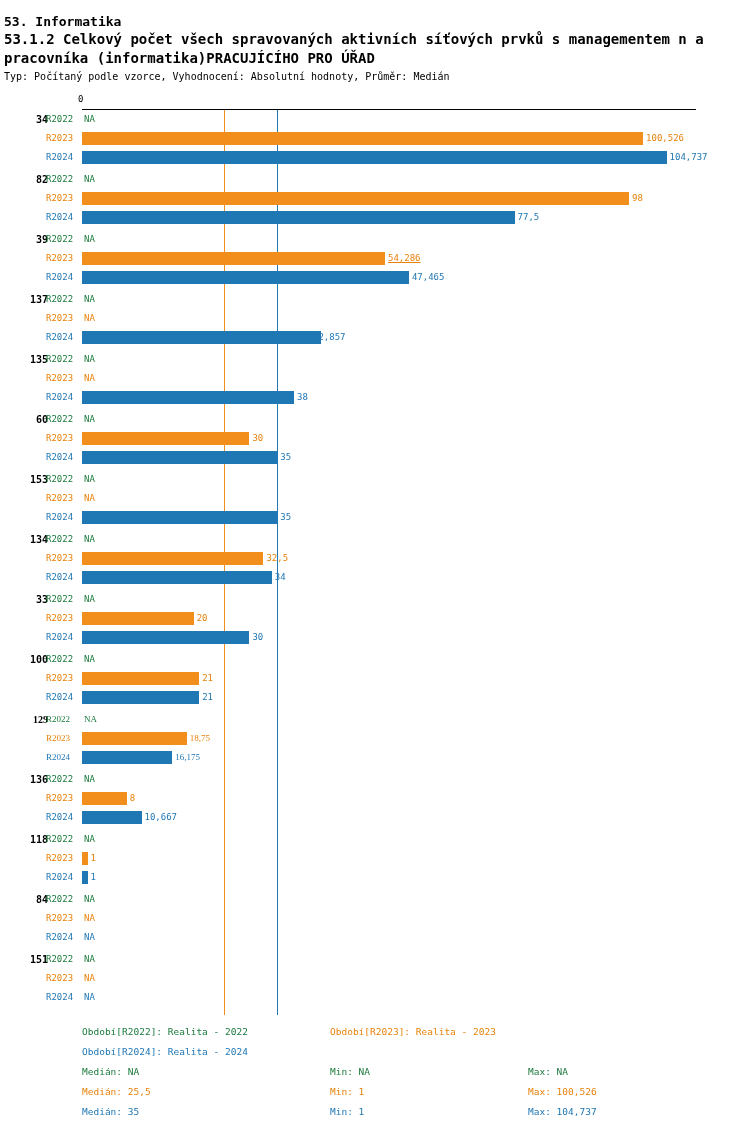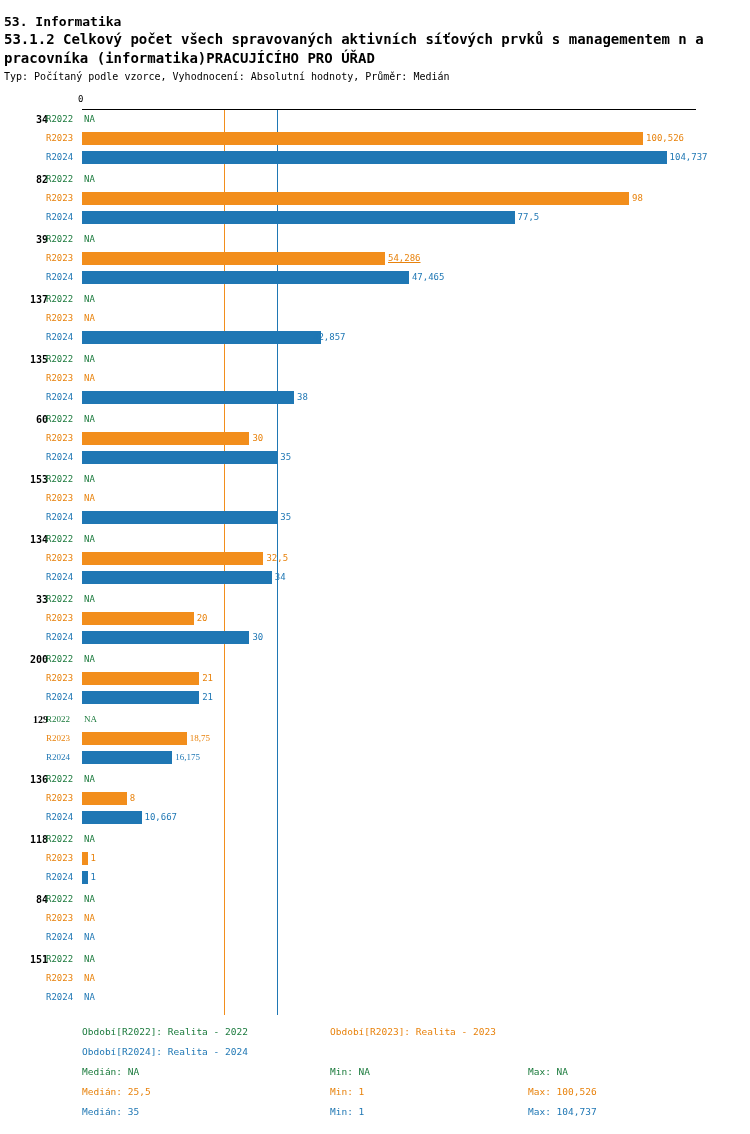--- a/index.html
+++ b/index.html
@@ -198,21 +198,21 @@
         <div class="bar b2023" style="width: 111.636px; background: rgb(242, 142, 28);"></div>
         <div class="val c2023" style="left: 196.636px;">20</div>
       </div>
       <div class="row">
         <div class="rowlabel c2024">R2024</div>
         <div class="bar b2024" style="width: 167.455px; background: rgb(31, 119, 180);"></div>
         <div class="val c2024" style="left: 252.455px;">30</div>
       </div>
     </div>
     <div class="group" style="position: absolute; left: 0px; top: 555px; width: 750px; height: 59px;">
-      <div class="glabel" style="top: 4px;">200</div>
+      <div class="glabel" style="top: 4px;">100</div>
       <div class="row">
         <div class="rowlabel c2022">R2022</div>
         <div class="na c2022">NA</div>
       </div>
       <div class="row">
         <div class="rowlabel c2023">R2023</div>
         <div class="bar b2023" style="width: 117.218px; background: rgb(242, 142, 28);"></div>
         <div class="val c2023" style="left: 202.218px;">21</div>
       </div>
       <div class="row">

